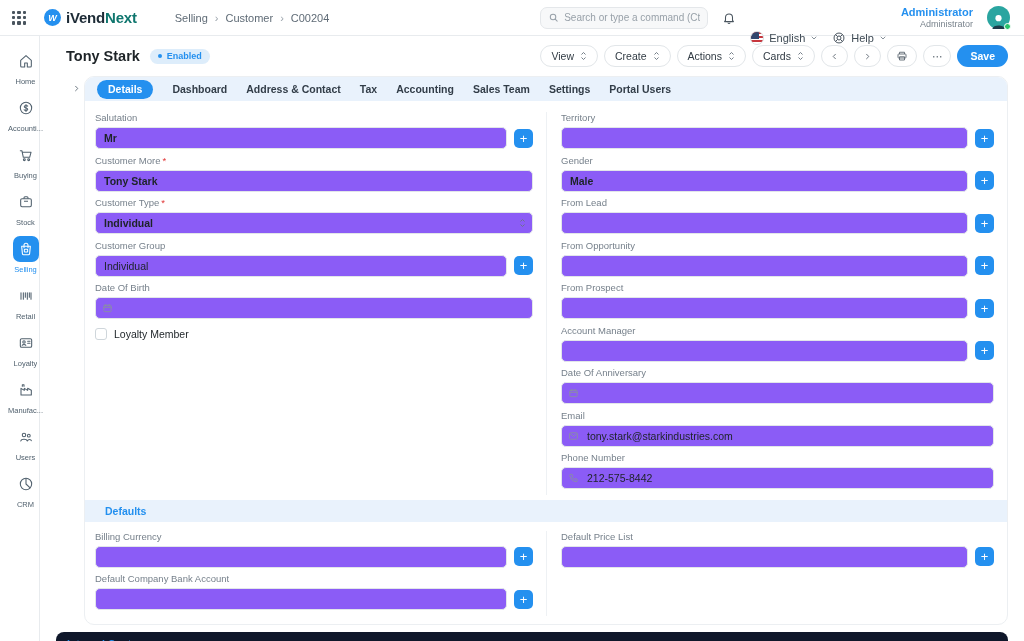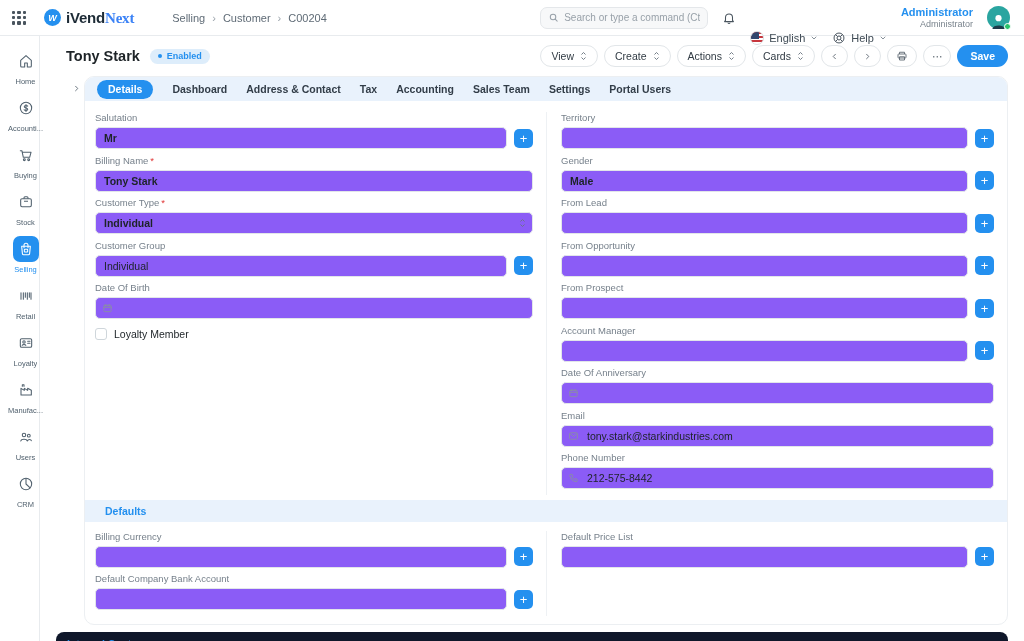--- a/index.html
+++ b/index.html
@@ -9,21 +9,21 @@
   
   .navbar { height:36px; display:flex; align-items:center; padding:0 14px 0 12px;
     border-bottom:1px solid #e8ebee; background:#fff; position:relative; z-index:5; }
   .grid-icon { width:14px; height:14px; display:grid; grid-template-columns:repeat(3,1fr);
     gap:2px; margin-right:18px; cursor:pointer; }
   .grid-icon i { background:#49545e; border-radius:1px; }
   .logo { display:flex; align-items:center; gap:5px; margin-right:38px; cursor:pointer; }
   .logo-mark { width:17px; height:17px; border-radius:50%; background:#2490ef; color:#fff;
     font-size:9px; font-weight:700; font-style:italic; display:flex; align-items:center; justify-content:center; }
   .logo-text { font-size:15px; font-weight:800; letter-spacing:-0.2px; }
-  .logo-text .p1 { color:#1d2b36; } .logo-text .p2 { color:#3b82f6;font-family:Liberation Serif, serif; }
+  .logo-text .p1 { color:#1d2b36; } .logo-text .p2 { color:#0f766e; }
   .breadcrumb { display:flex; align-items:center; gap:7px; font-size:11px; color:#5f6b76; }
   .breadcrumb .sep { color:#9aa3ab; font-size:11px; }
   .breadcrumb .crumb { cursor:pointer; }
   .nav-right { margin-left:auto; display:flex; align-items:center; gap:14px; }
   .searchbox { width:168px; height:22px; background:#f7f8f9; border:1px solid #e4e7ea;
     border-radius:7px; display:flex; align-items:center; padding:0 7px; gap:5px; color:#98a1a9; }
   .searchbox input { border:none; outline:none; background:transparent; font-size:10px;
     color:#6a7580; width:100%; font-family:"Liberation Sans",sans-serif; }
   .searchbox input::placeholder { color:#98a1a9; }
   .icnbtn { color:#49545e; display:flex; align-items:center; cursor:pointer; }
@@ -385,21 +385,21 @@
           <div class="frow">
             <div class="iwrap">
                 <input class="finput w600" value="Mr" style="">
               </div>
             <button class="plusbtn">
                 <span>+</span>
               </button>
           </div>
         </div>
         <div class="field">
-          <div class="flabel"><span>Billing Name</span><span class="req">*</span></div>
+          <div class="flabel"><span>Customer More</span><span class="req">*</span></div>
           <div class="frow">
             <div class="iwrap">
                 <input class="finput w700" value="Tony Stark" style="">
               </div>
           </div>
         </div>
         <div class="field">
           <div class="flabel"><span>Customer Type</span><span class="req">*</span></div>
           <div class="frow">
             <div class="iwrap">

